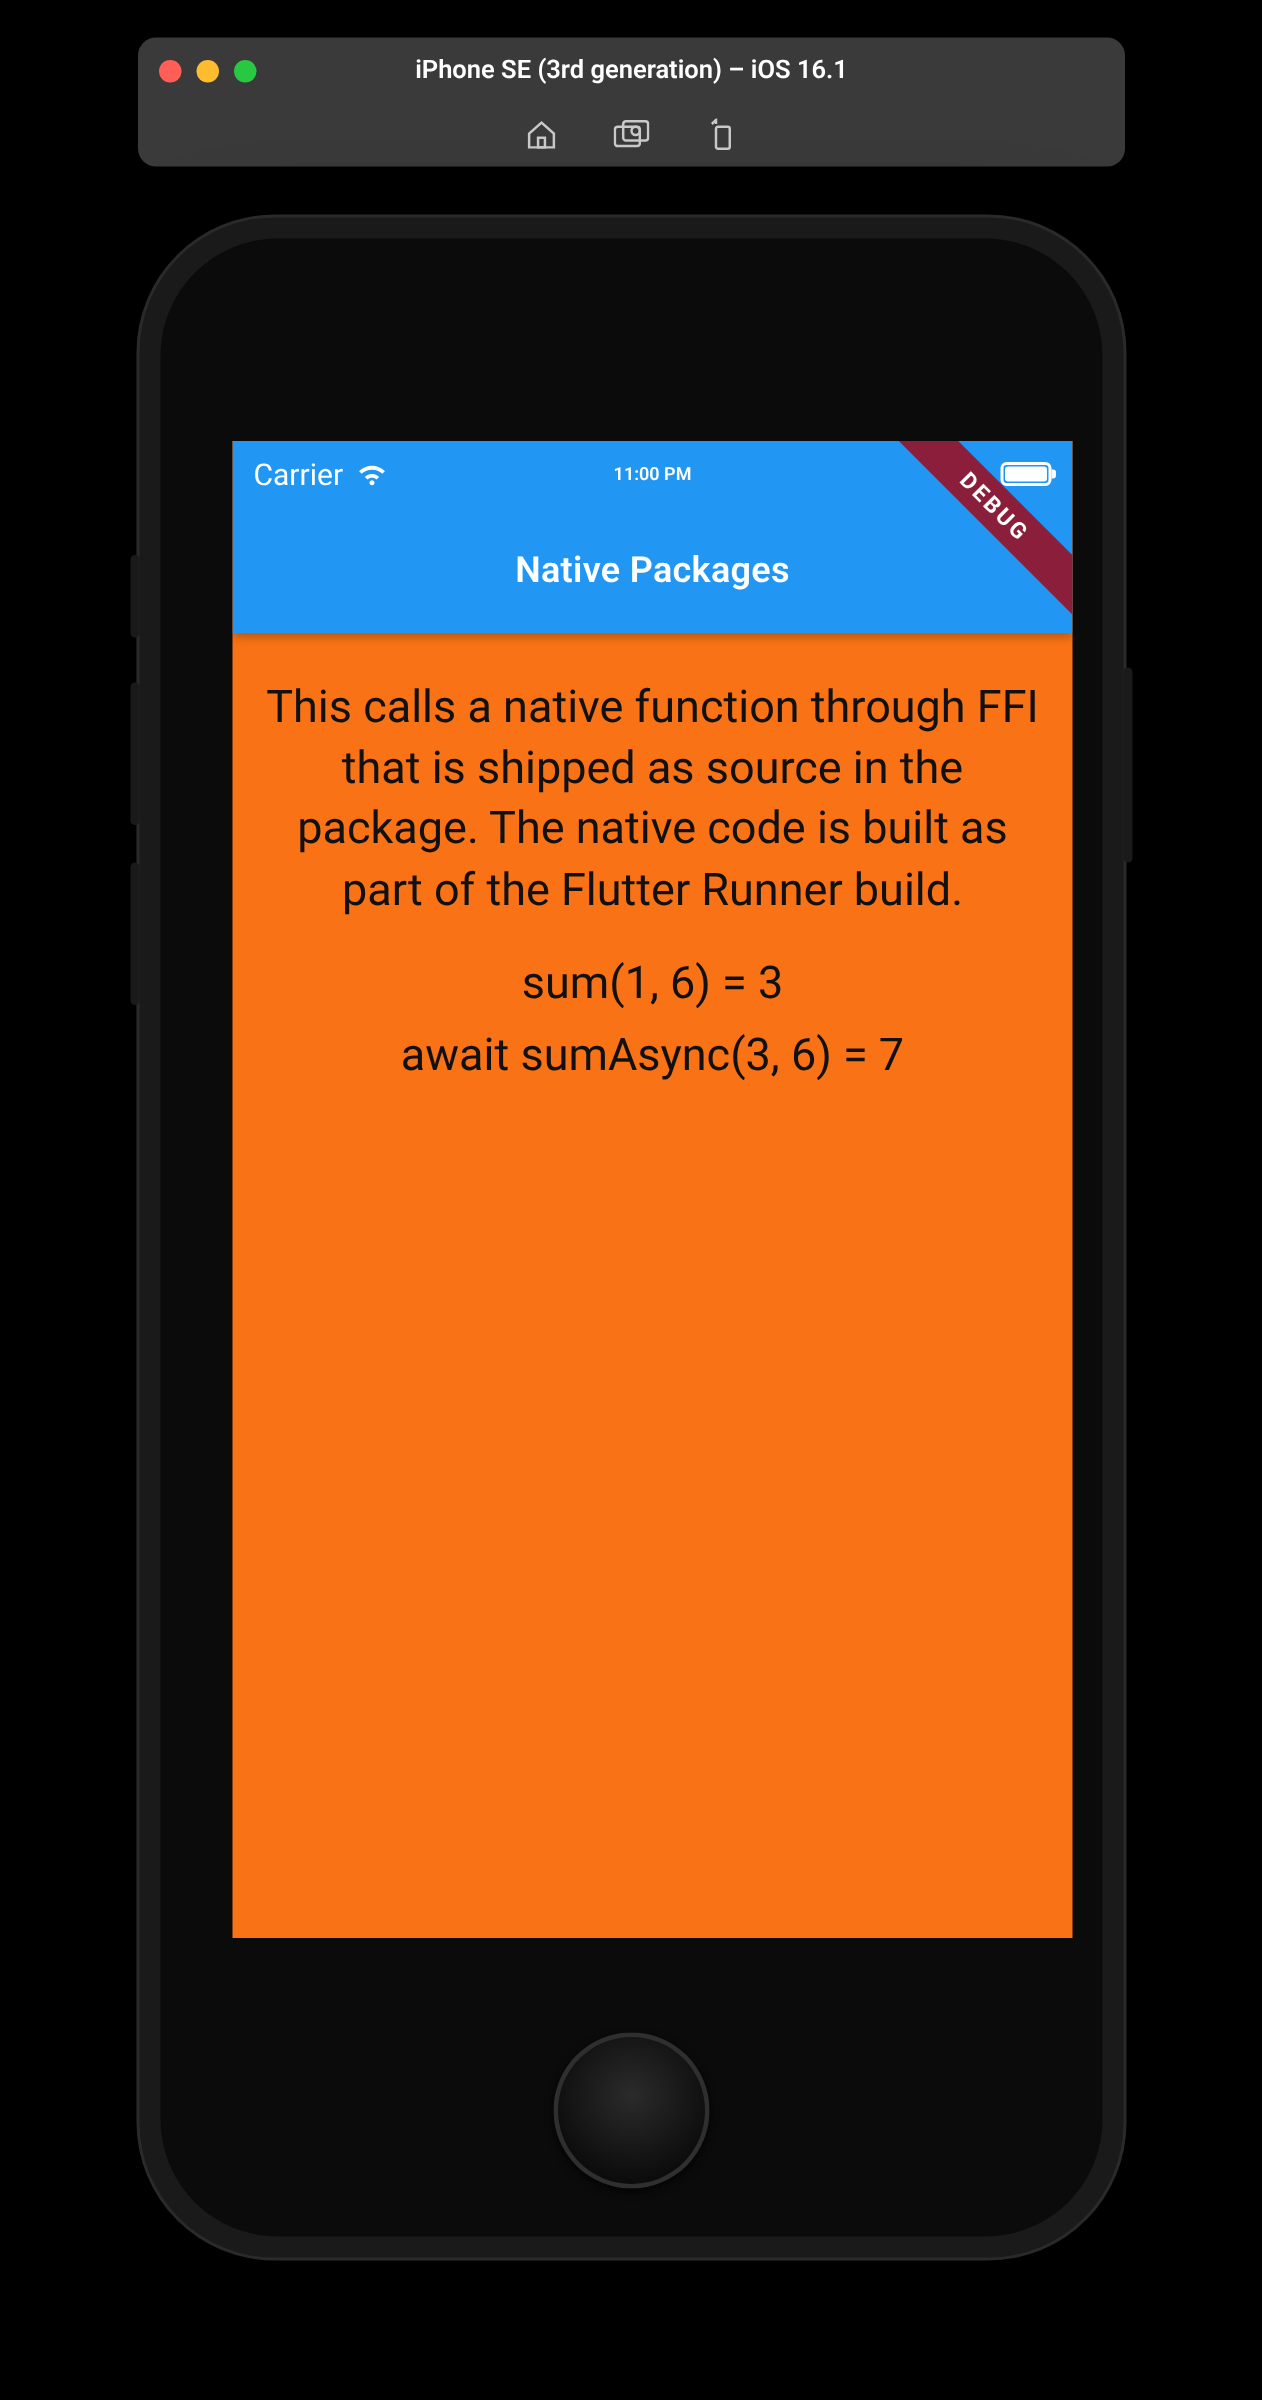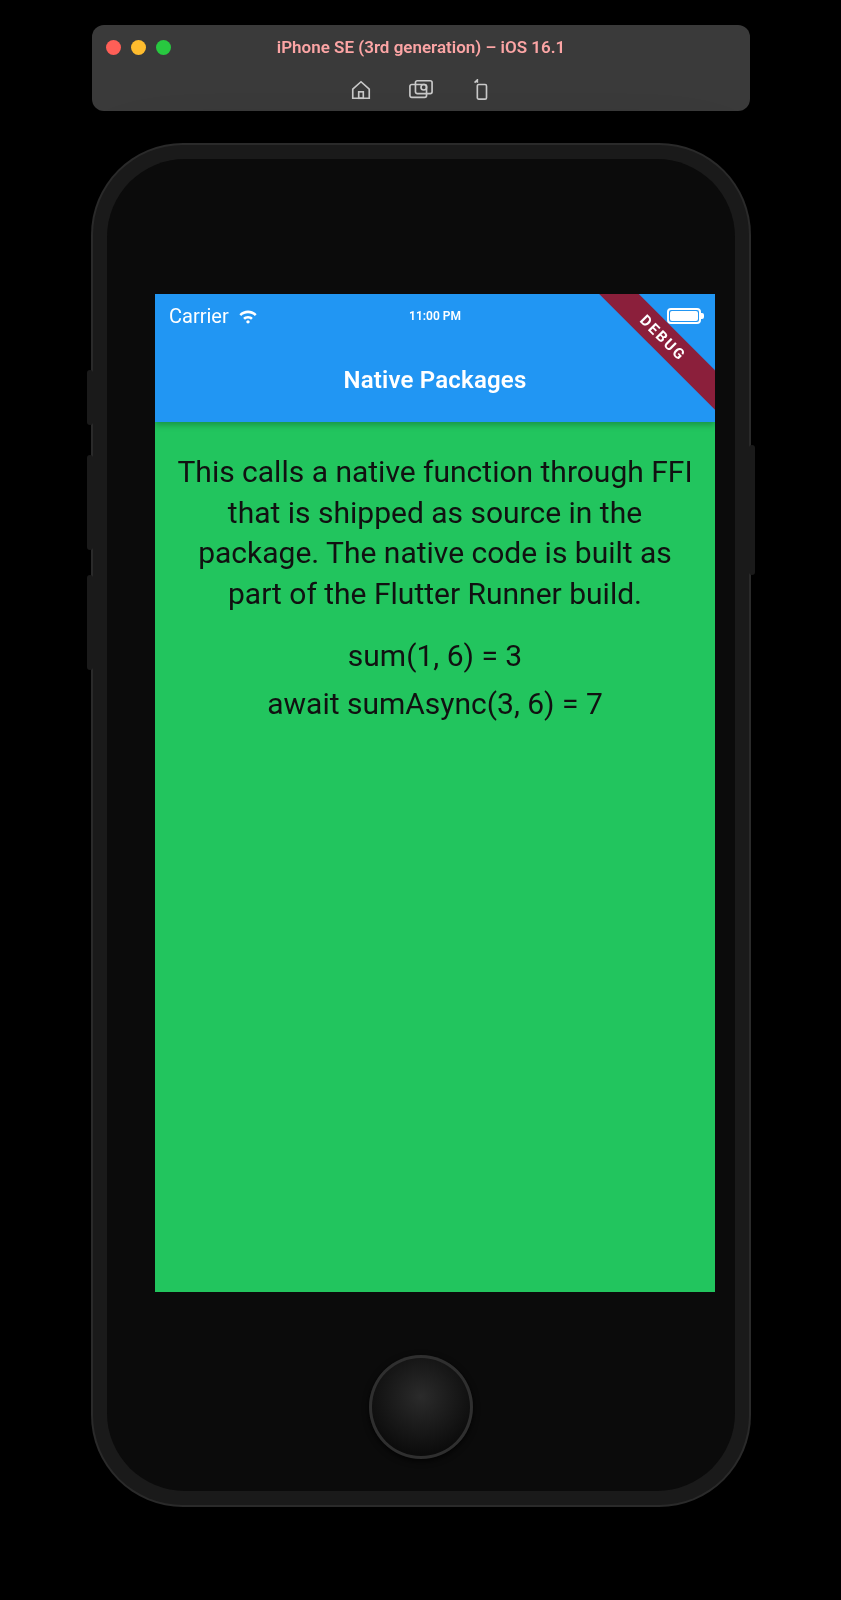--- a/index.html
+++ b/index.html
@@ -43,21 +43,21 @@
   }
   .tl.red { background: #ff5f57; }
   .tl.yellow { background: #febc2e; }
   .tl.green { background: #28c840; }
   .sim-title {
     position: absolute;
     left: 0; right: 0;
     text-align: center;
     font-size: 17px;
     font-weight: 600;
-    color: #fca5a5;
+    color: #ffffff;
     pointer-events: none;
   }
   .sim-actions {
     display: flex;
     justify-content: center;
     align-items: center;
     gap: 36px;
     height: 42px;
   }
   .sim-actions .icon-btn {
@@ -95,21 +95,21 @@
   .side-btn.l2 { left: -6px; top: 310px; width: 6px; height: 95px; }
   .side-btn.l3 { left: -6px; top: 430px; width: 6px; height: 95px; }
   .side-btn.r1 { right: -6px; top: 300px; width: 6px; height: 130px; }
 
   .screen {
     position: absolute;
     left: 48px;
     top: 135px;
     width: 560px;
     height: 998px;
-    background: #22c55e;
+    background: #f97316;
     overflow: hidden;
   }
 
   
   .appbar {
     position: relative;
     width: 100%;
     height: 128px;
     background: #2196f3;
     color: #fff;

